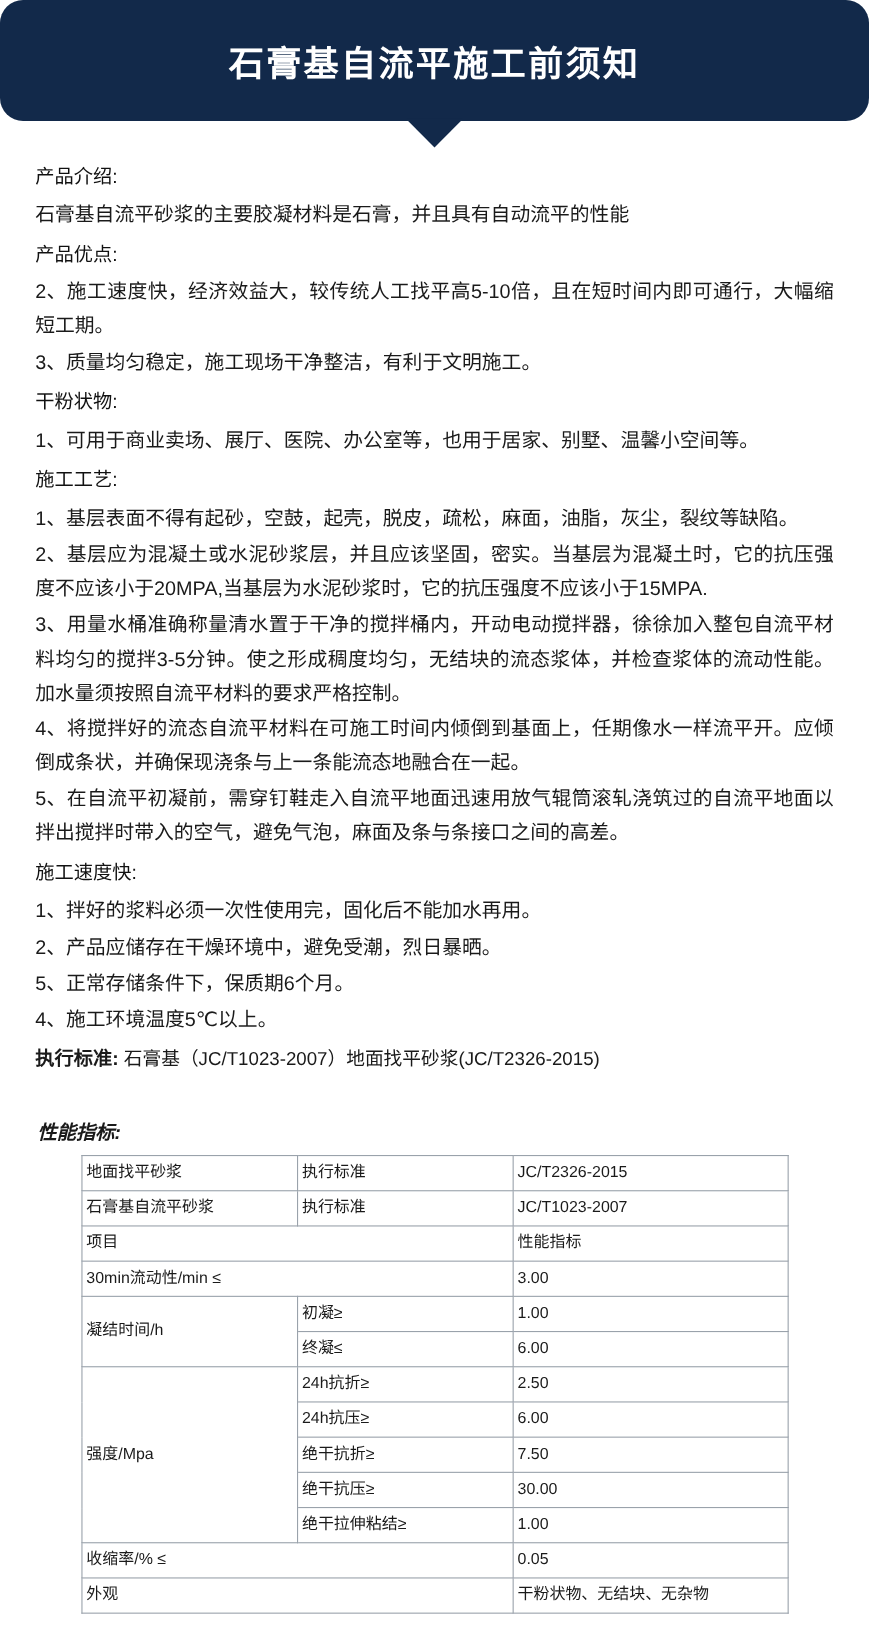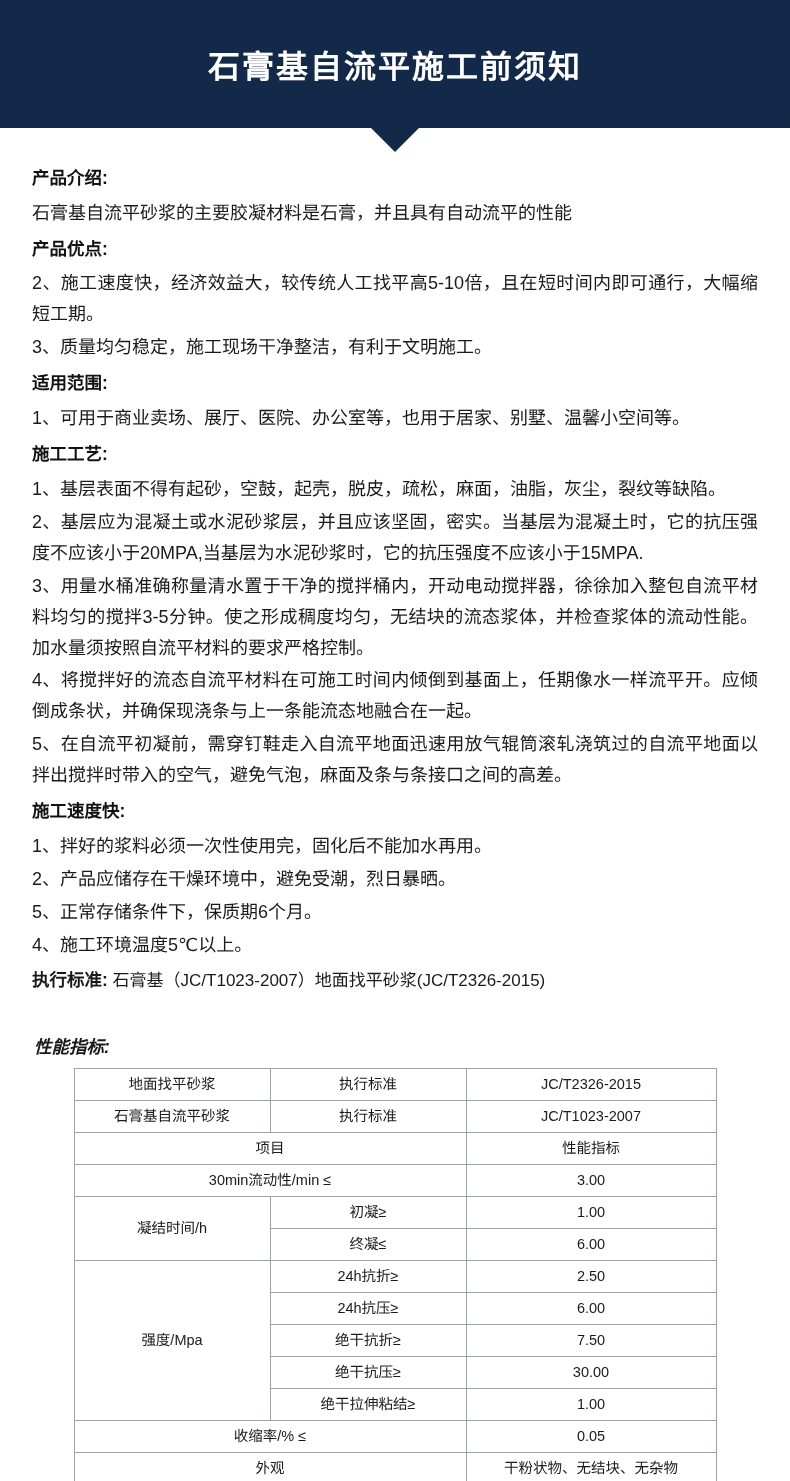--- a/index.html
+++ b/index.html
@@ -16,24 +16,25 @@
     width: 790px;
     min-height: 1481px;
     position: relative;
     background: #ffffff;
     overflow: hidden;
   }
   
   .banner {
     position: relative;
     background: #12294a;
-    height: 128px;
+    height: 110px;
     display: flex;
     align-items: center;
     justify-content: center;
+    border-radius: 21px;
   }
   .banner-title {
     color: #ffffff;
     font-size: 32px;
     font-weight: bold;
     letter-spacing: 2px;
     text-align: center;
   }
   .banner-notch {
     position: absolute;
@@ -45,21 +46,21 @@
     border-left: 26px solid transparent;
     border-right: 26px solid transparent;
     border-top: 26px solid #12294a;
   }
   
   .content {
     padding: 30px 32px 0 32px;
   }
   .sec-title {
     font-size: 17.5px;
-    font-weight: bold;
+    font-weight: normal;
     color: #111111;
     margin: 6px 0 4px 0;
     line-height: 1.7;
   }
   .para {
     font-size: 18px;
     line-height: 1.72;
     color: #1a1a1a;
     margin: 0 0 2px 0;
     text-align: justify;
@@ -85,22 +86,21 @@
   
   table.perf {
     border-collapse: collapse;
     width: 642px;
     margin: 0 auto 0 auto;
     table-layout: fixed;
   }
   table.perf td {
     border: 1px solid #9aa2ab;
     font-size: 14.5px;
-    text-align: center;
-    padding: 5px 20px;
+    padding: 5px 4px;
     color: #1a1a1a;
     line-height: 1.45;
   }
   .col-a { width: 196px; }
   .col-b { width: 196px; }
   .col-c { width: 250px; }
   .tall { line-height: 1.5; }
 </style>
 </head>
 <body>
@@ -114,21 +114,21 @@
 
   <div class="content">
 
     <div class="sec-title">产品介绍:</div>
     <p class="para">石膏基自流平砂浆的主要胶凝材料是石膏，并且具有自动流平的性能</p>
 
     <div class="sec-title">产品优点:</div>
     <p class="para">2、施工速度快，经济效益大，较传统人工找平高5-10倍，且在短时间内即可通行，大幅缩短工期。</p>
     <p class="para">3、质量均匀稳定，施工现场干净整洁，有利于文明施工。</p>
 
-    <div class="sec-title">适用范围:</div>
+    <div class="sec-title">干粉状物:</div>
     <p class="para">1、可用于商业卖场、展厅、医院、办公室等，也用于居家、别墅、温馨小空间等。</p>
 
     <div class="sec-title">施工工艺:</div>
     <p class="para">1、基层表面不得有起砂，空鼓，起壳，脱皮，疏松，麻面，油脂，灰尘，裂纹等缺陷。</p>
     <p class="para">2、基层应为混凝土或水泥砂浆层，并且应该坚固，密实。当基层为混凝土时，它的抗压强度不应该小于20MPA,当基层为水泥砂浆时，它的抗压强度不应该小于15MPA.</p>
     <p class="para">3、用量水桶准确称量清水置于干净的搅拌桶内，开动电动搅拌器，徐徐加入整包自流平材料均匀的搅拌3-5分钟。使之形成稠度均匀，无结块的流态浆体，并检查浆体的流动性能。加水量须按照自流平材料的要求严格控制。</p>
     <p class="para">4、将搅拌好的流态自流平材料在可施工时间内倾倒到基面上，任期像水一样流平开。应倾倒成条状，并确保现浇条与上一条能流态地融合在一起。</p>
     <p class="para">5、在自流平初凝前，需穿钉鞋走入自流平地面迅速用放气辊筒滚轧浇筑过的自流平地面以拌出搅拌时带入的空气，避免气泡，麻面及条与条接口之间的高差。</p>
 
     <div class="sec-title">施工速度快:</div>

